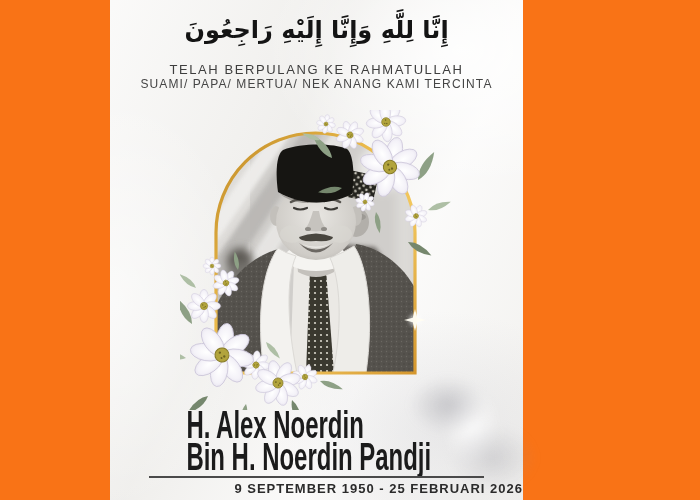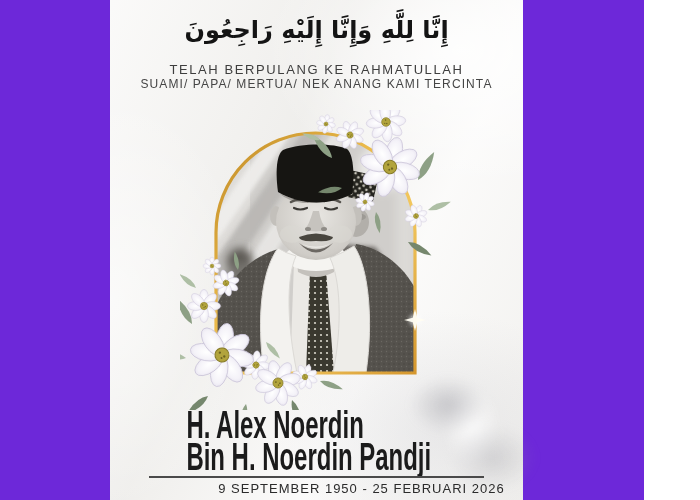--- a/index.html
+++ b/index.html
@@ -1,16 +1,16 @@
 <!DOCTYPE html>
 <html><head>
 <meta charset="utf-8">
 <style>
   html,body{margin:0;padding:0;background:#ffffff;}
-  .canvas{position:relative;width:644px;height:500px;background:#6d28d9;overflow:hidden;
+  .canvas{position:relative;width:700px;height:500px;background:#f97316;overflow:hidden;
           font-family:"Liberation Sans", sans-serif;}
   .poster{position:absolute;left:110px;top:0;width:413px;height:500px;
           background-color:#f5f4f2;
           background-image:
             radial-gradient(ellipse 280px 200px at 85% 10%, rgba(255,255,255,.85), rgba(255,255,255,0) 70%),
             radial-gradient(ellipse 240px 170px at 80% 86%, rgba(200,200,206,.30), rgba(255,255,255,0) 70%),
             radial-gradient(ellipse 200px 300px at 0% 60%, rgba(255,255,255,.6), rgba(255,255,255,0) 70%),
             linear-gradient(115deg, rgba(255,255,255,.55) 0%, rgba(231,230,227,.40) 38%, rgba(255,255,255,.6) 66%, rgba(236,235,232,.45) 100%);
   }
   .arabic{position:absolute;top:2px;left:0;width:100%;height:56px;line-height:56px;
@@ -24,22 +24,22 @@
   .watermark{position:absolute;left:285px;top:368px;width:140px;height:132px;
              background:
                radial-gradient(ellipse 55px 40px at 38% 28%, rgba(139,139,148,.38), rgba(255,255,255,0) 70%),
                radial-gradient(ellipse 60px 45px at 70% 68%, rgba(150,150,158,.30), rgba(255,255,255,0) 72%),
                radial-gradient(ellipse 40px 60px at 55% 45%, rgba(255,255,255,.8), rgba(255,255,255,0) 70%);
              filter:blur(5px);}
   .name{position:absolute;top:409px;left:0;width:100%;text-align:left;color:#1b1b1b;}
   .name span{display:block;font-weight:bold;font-size:38px;line-height:32px;
              transform:scaleX(0.63);transform-origin:50% 50%;white-space:nowrap;}
   .divider{position:absolute;top:476px;left:39px;width:335px;height:2px;background:#4a4a4a;}
-  .dates{position:absolute;top:481px;left:0;width:100%;text-align:center;font-weight:normal;
-         font-size:13px;letter-spacing:1px;color:#2b2b2b;white-space:nowrap;margin-left:45px;}
+  .dates{position:absolute;top:481px;left:0;width:100%;text-align:right;font-weight:bold;
+         font-size:13px;letter-spacing:1px;color:#2b2b2b;white-space:nowrap;}
 </style>
 </head>
 <body>
 
 <div class="canvas">
   <div class="poster">
 
     <div class="arabic">إِنَّا لِلَّهِ وَإِنَّا إِلَيْهِ رَاجِعُونَ</div>
 
     <div class="ann ann1">TELAH BERPULANG KE RAHMATULLAH</div>

